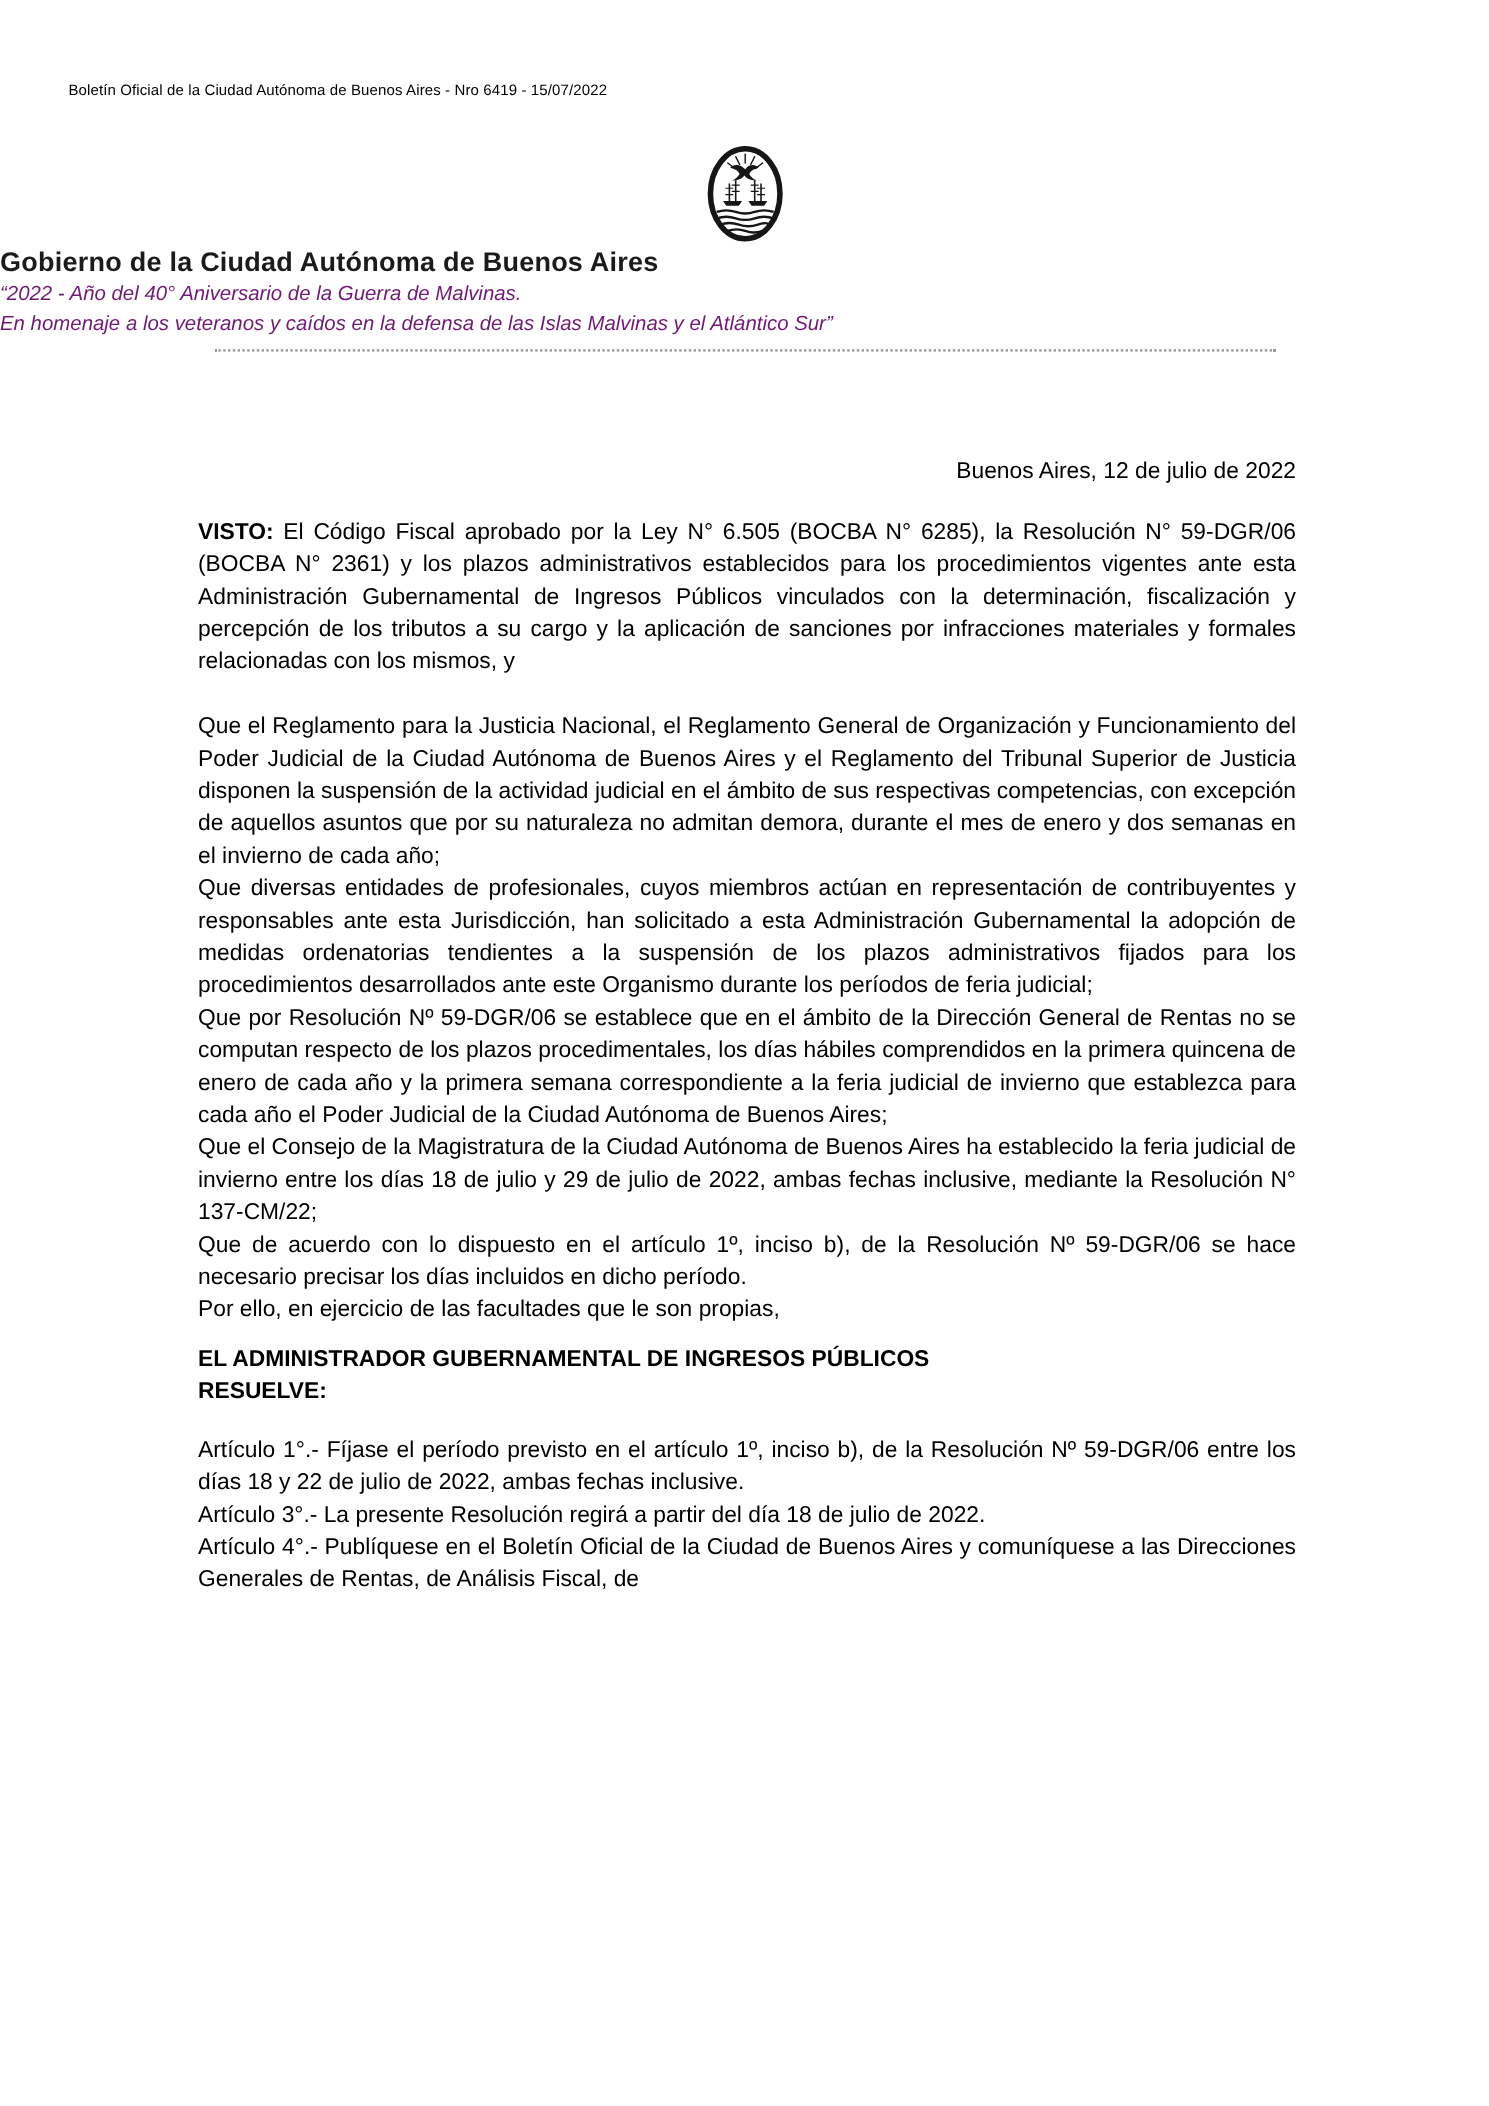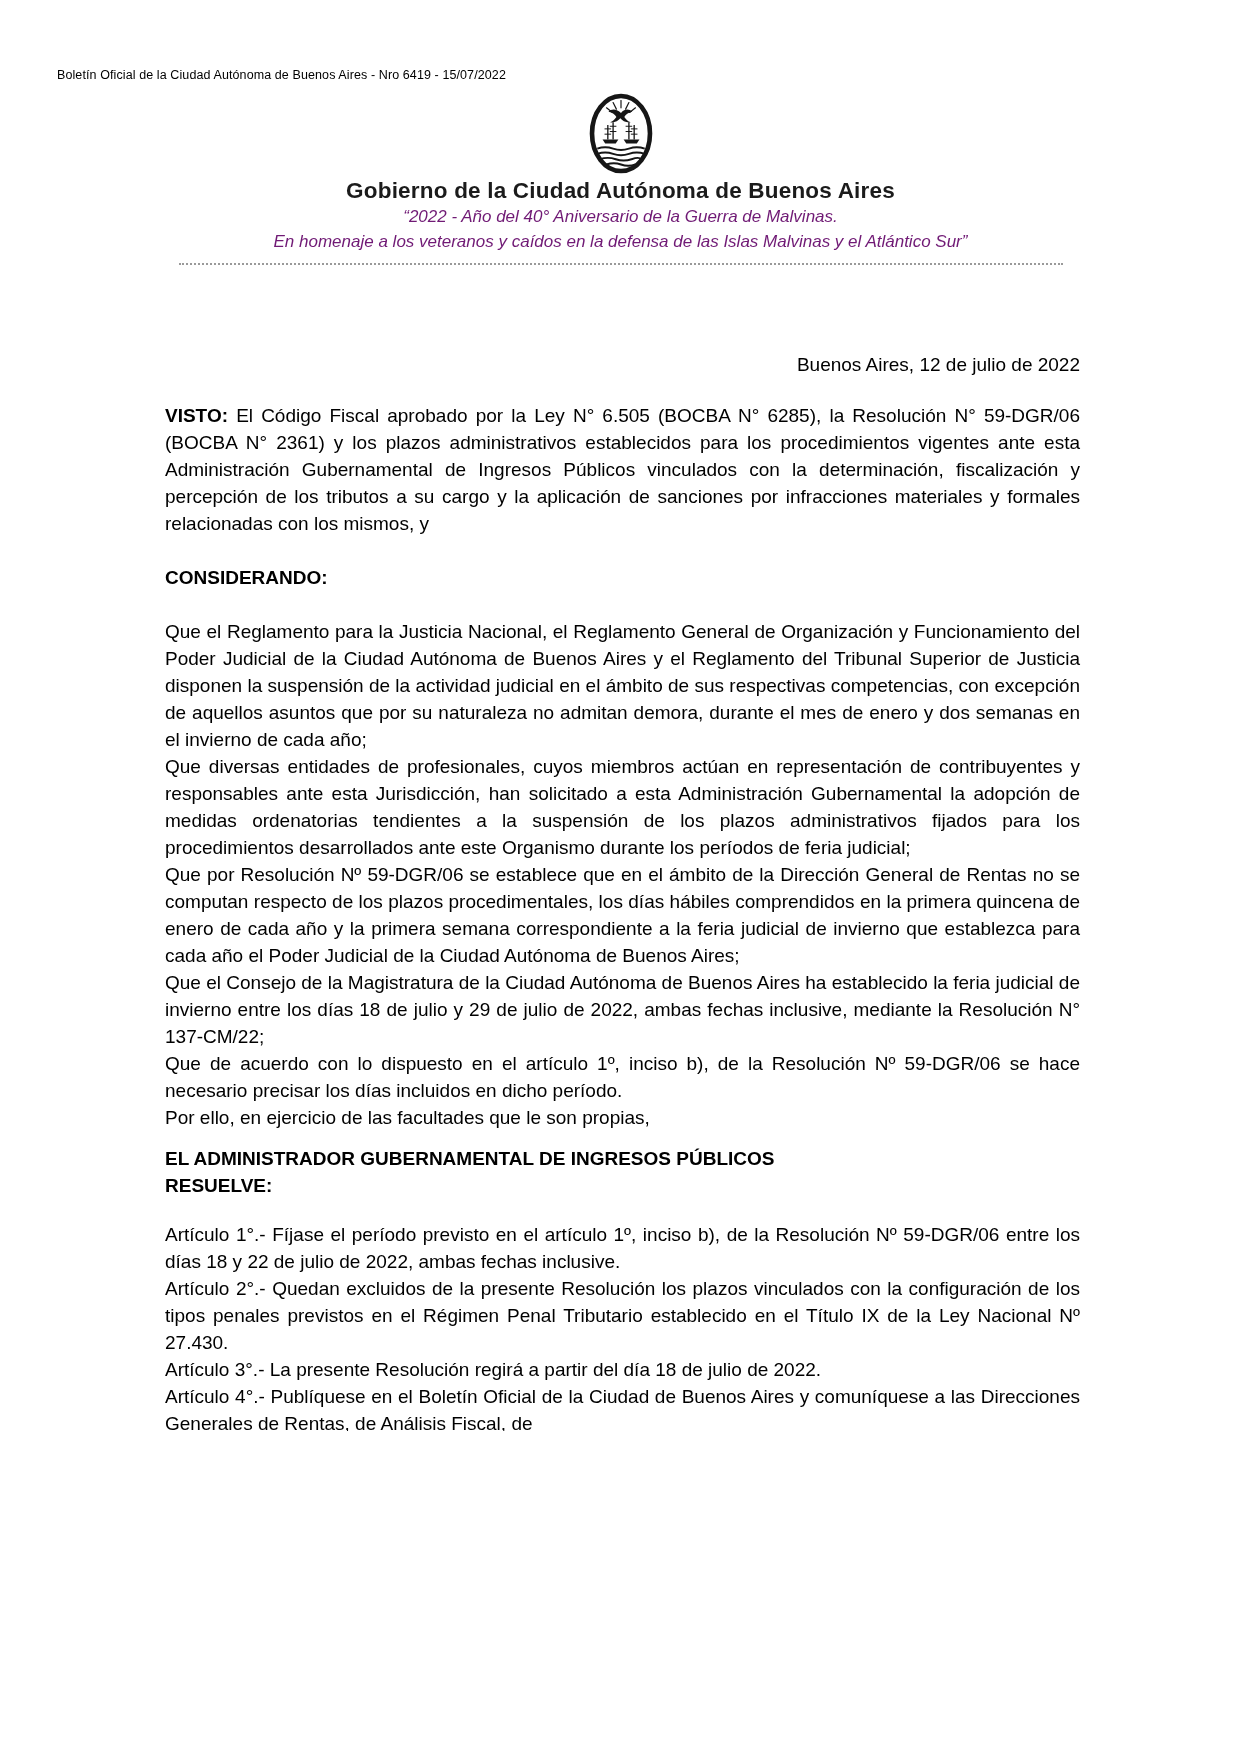--- a/index.html
+++ b/index.html
@@ -14,21 +14,21 @@
   }
   .boletin-note {
     position: absolute;
     top: 68px;
     left: 57px;
     font-size: 12.5px;
     letter-spacing: 0.1px;
     color: #000000;
     white-space: nowrap;
   }
-  .letterhead { padding-top: 92px; text-align: center; }
+  .letterhead { padding-top: 120px; }
   .logo { display: block; margin: 0 auto; }
   .org-title {
     margin-top: 3px;
     font-size: 22.5px;
     font-weight: bold;
     color: #1b1b1b;
     letter-spacing: 0.2px;
   }
   .motto {
     font-size: 17px;
@@ -126,37 +126,35 @@
 
   <div class="dotted-divider"></div>
 
   <main class="content">
 
 
     <p class="dateline">Buenos Aires, 12 de julio de 2022</p>
 
     <p class="para visto"><b class="lbl">VISTO:</b><span> El Código Fiscal aprobado por la Ley N° 6.505 (BOCBA N° 6285), la Resolución N° 59-DGR/06 (BOCBA N° 2361) y los plazos administrativos establecidos para los procedimientos vigentes ante esta Administración Gubernamental de Ingresos Públicos vinculados con la determinación, fiscalización y percepción de los tributos a su cargo y la aplicación de sanciones por infracciones materiales y formales relacionadas con los mismos, y</span></p>
 
-    <h2 class="sec-label">CONSIDERANDO:</h2>
 
     <div class="block">
       <p class="para">Que el Reglamento para la Justicia Nacional, el Reglamento General de Organización y Funcionamiento del Poder Judicial de la Ciudad Autónoma de Buenos Aires y el Reglamento del Tribunal Superior de Justicia disponen la suspensión de la actividad judicial en el ámbito de sus respectivas competencias, con excepción de aquellos asuntos que por su naturaleza no admitan demora, durante el mes de enero y dos semanas en el invierno de cada año;</p>
       <p class="para">Que diversas entidades de profesionales, cuyos miembros actúan en representación de contribuyentes y responsables ante esta Jurisdicción, han solicitado a esta Administración Gubernamental la adopción de medidas ordenatorias tendientes a la suspensión de los plazos administrativos fijados para los procedimientos desarrollados ante este Organismo durante los períodos de feria judicial;</p>
       <p class="para">Que por Resolución Nº 59-DGR/06 se establece que en el ámbito de la Dirección General de Rentas no se computan respecto de los plazos procedimentales, los días hábiles comprendidos en la primera quincena de enero de cada año y la primera semana correspondiente a la feria judicial de invierno que establezca para cada año el Poder Judicial de la Ciudad Autónoma de Buenos Aires;</p>
       <p class="para">Que el Consejo de la Magistratura de la Ciudad Autónoma de Buenos Aires ha establecido la feria judicial de invierno entre los días 18 de julio y 29 de julio de 2022, ambas fechas inclusive, mediante la Resolución N° 137-CM/22;</p>
       <p class="para">Que de acuerdo con lo dispuesto en el artículo 1º, inciso b), de la Resolución Nº 59-DGR/06 se hace necesario precisar los días incluidos en dicho período.</p>
       <p class="para">Por ello, en ejercicio de las facultades que le son propias,</p>
     </div>
 
     <div class="resolve-heading">
       <div>EL ADMINISTRADOR GUBERNAMENTAL DE INGRESOS PÚBLICOS</div>
       <div>RESUELVE:</div>
     </div>
 
     <div class="block articles">
       <p class="para">Artículo 1°.- Fíjase el período previsto en el artículo 1º, inciso b), de la Resolución Nº 59-DGR/06 entre los días 18 y 22 de julio de 2022, ambas fechas inclusive.</p>
-      <p class="para">Artículo 2°.- Quedan excluidos de la presente Resolución los plazos vinculados con la configuración de los tipos penales previstos en el Régimen Penal Tributario establecido en el Título IX de la Ley Nacional Nº 27.430.</p>
       <p class="para">Artículo 3°.- La presente Resolución regirá a partir del día 18 de julio de 2022.</p>
       <p class="para">Artículo 4°.- Publíquese en el Boletín Oficial de la Ciudad de Buenos Aires y comuníquese a las Direcciones Generales de Rentas, de Análisis Fiscal, de</p>
     </div>
 
   </main>
 </div>
 
 </body></html>

